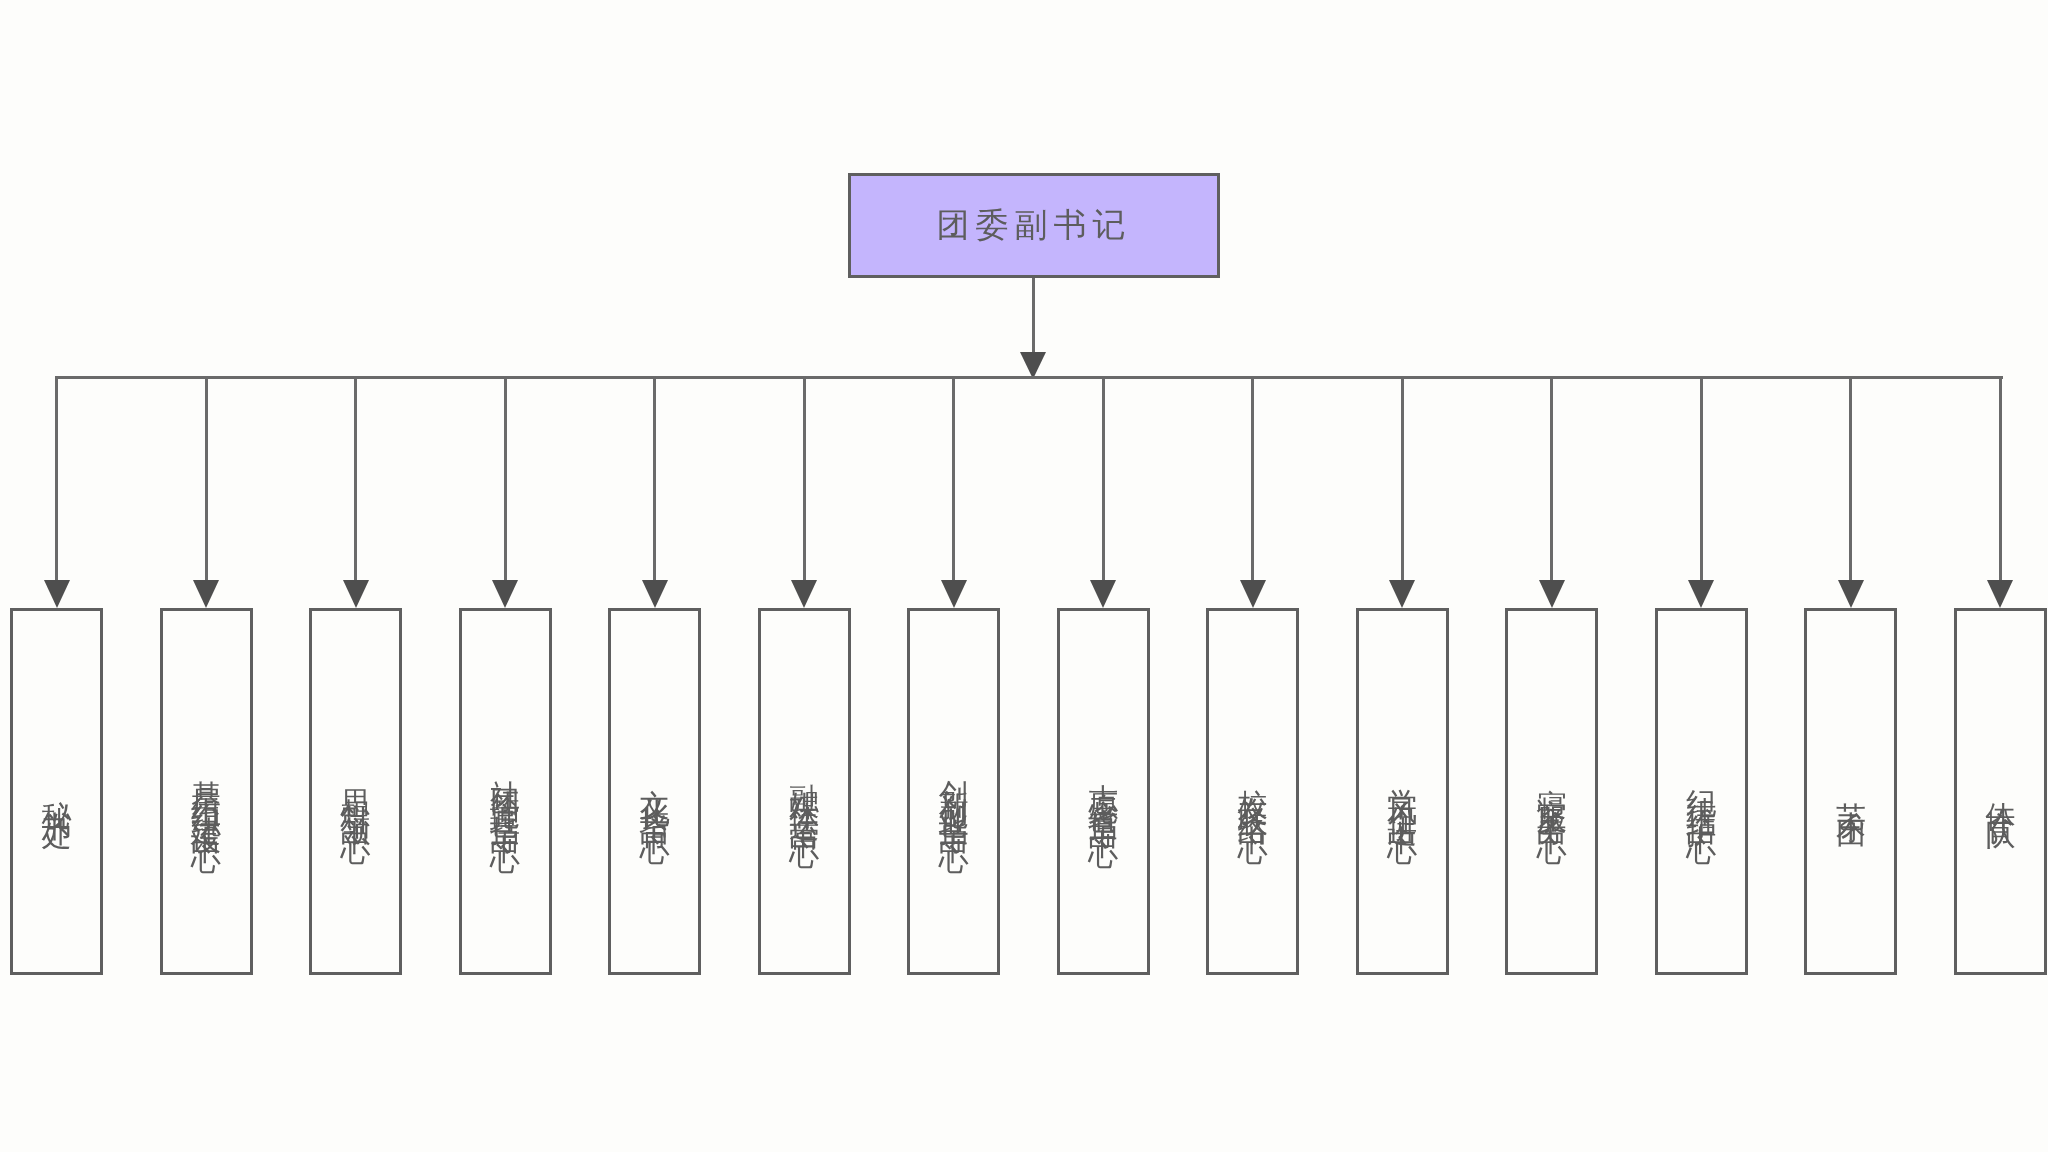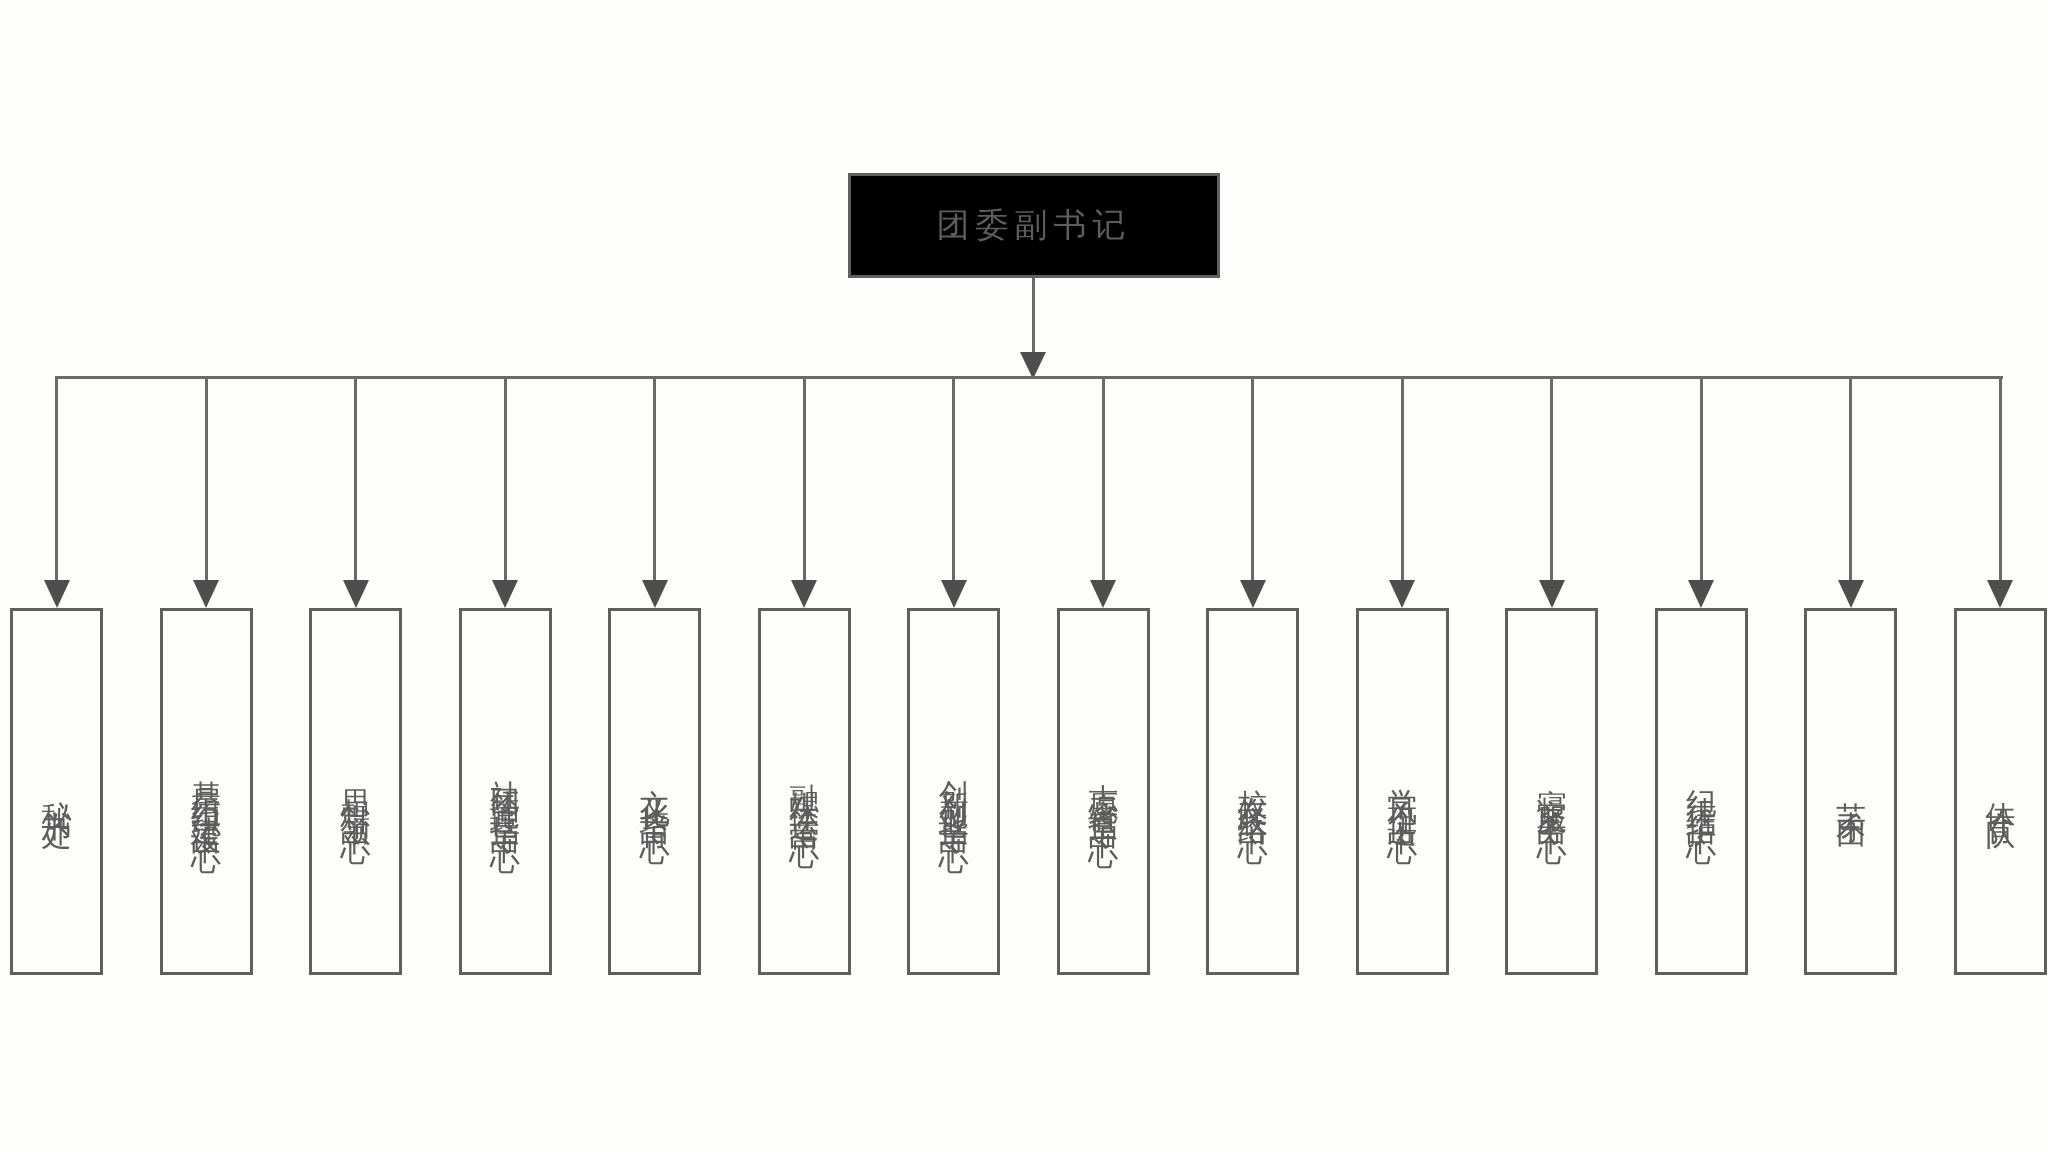--- a/index.html
+++ b/index.html
@@ -4,21 +4,21 @@
 <style>
   html,body { margin:0; padding:0; background:#ffffff; }
   .canvas {
     position:relative; width:2048px; height:1152px;
     background:#fdfdfb; overflow:hidden;
     font-family:"Liberation Sans", sans-serif;
   }
   
   .root-box {
     position:absolute; left:848px; top:173px; width:372px; height:105px;
-    border:3px solid #5f5f5f; box-sizing:border-box; background:#000000;
+    border:3px solid #5f5f5f; box-sizing:border-box; background:#c4b5fd;
     display:flex; align-items:center; justify-content:center;
   }
   .root-label { font-size:33px; letter-spacing:6px; color:#5d5d5d; white-space:nowrap; }
 
   
   .stem {
     position:absolute; left:1032px; top:278px; width:3px; height:80px;
     background:#6a6a6a;
   }
   .stem-arrow {

